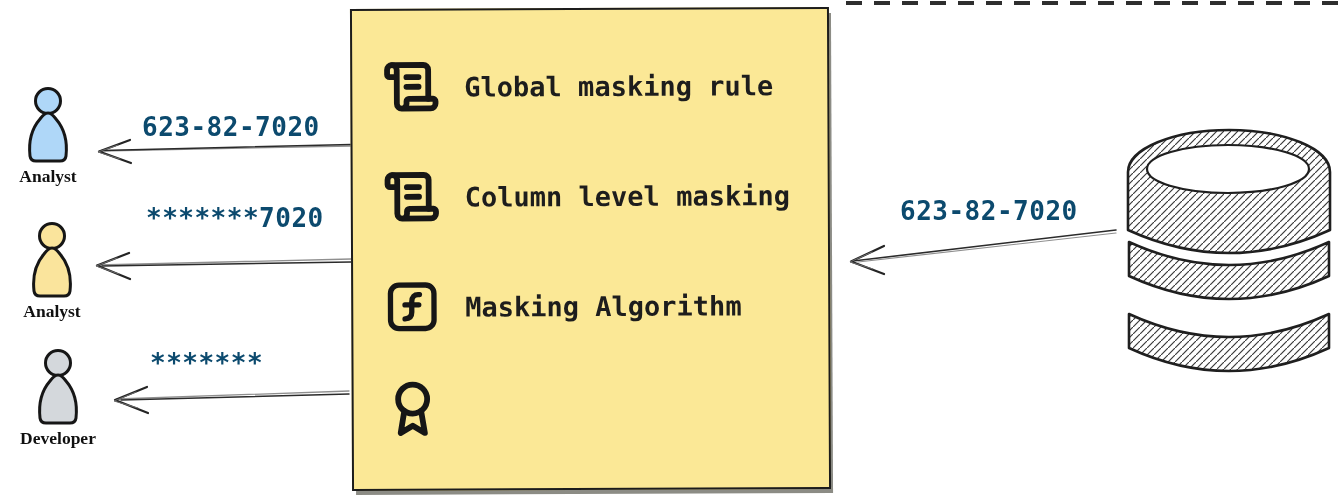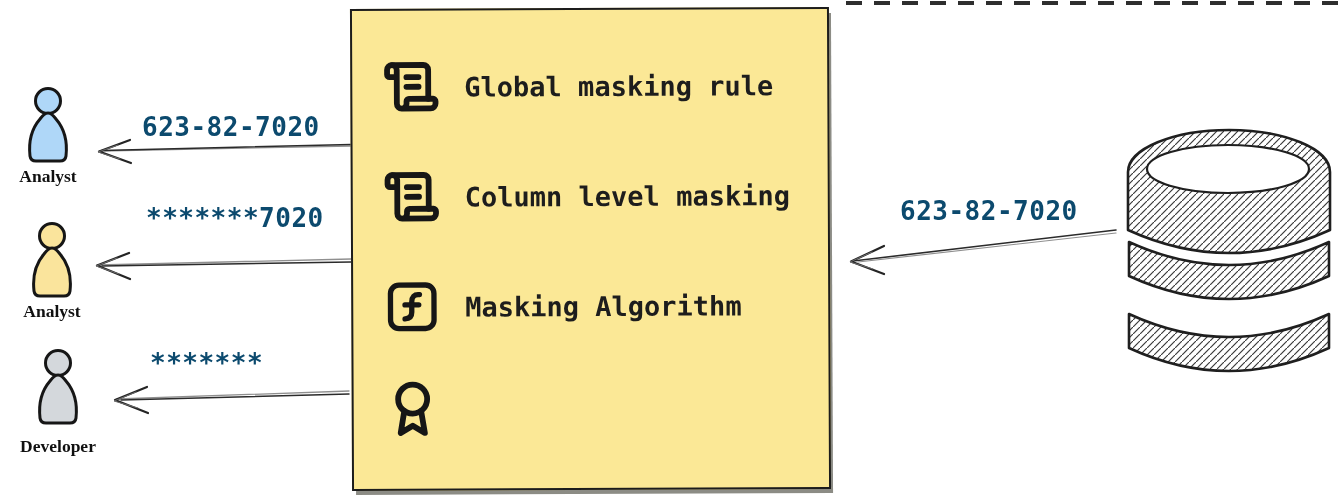--- a/index.html
+++ b/index.html
@@ -165,21 +165,21 @@
   </div>
 
   <div class="persona" style="left:20px;top:221px;">
     <svg width="56" height="78" viewBox="0 0 56 78">
       <circle cx="28" cy="15" r="12.5" stroke="#161616" stroke-width="3" fill="#FAE49C"></circle>
       <path d="M10 70 C8 52 14 40 20 33 C23 29 25 27 28 27 C31 27 33 29 36 33 C42 40 48 52 46 70 C45.5 74 43 75 40 75 L16 75 C13 75 10.5 74 10 70 Z" stroke="#161616" stroke-width="3" stroke-linejoin="round" fill="#FAE49C"></path>
     </svg>
     <div class="persona-label">Analyst</div>
   </div>
 
-  <div class="persona" style="left:26px;top:348px;gap:8px;">
+  <div class="persona" style="left:26px;top:348px;">
     <svg width="56" height="78" viewBox="0 0 56 78">
       <circle cx="28" cy="15" r="12.5" stroke="#161616" stroke-width="3" fill="#D4D8DC"></circle>
       <path d="M10 70 C8 52 14 40 20 33 C23 29 25 27 28 27 C31 27 33 29 36 33 C42 40 48 52 46 70 C45.5 74 43 75 40 75 L16 75 C13 75 10.5 74 10 70 Z" stroke="#161616" stroke-width="3" stroke-linejoin="round" fill="#D4D8DC"></path>
     </svg>
     <div class="persona-label">Developer</div>
   </div>
 
 </div>
 
 </body></html>

